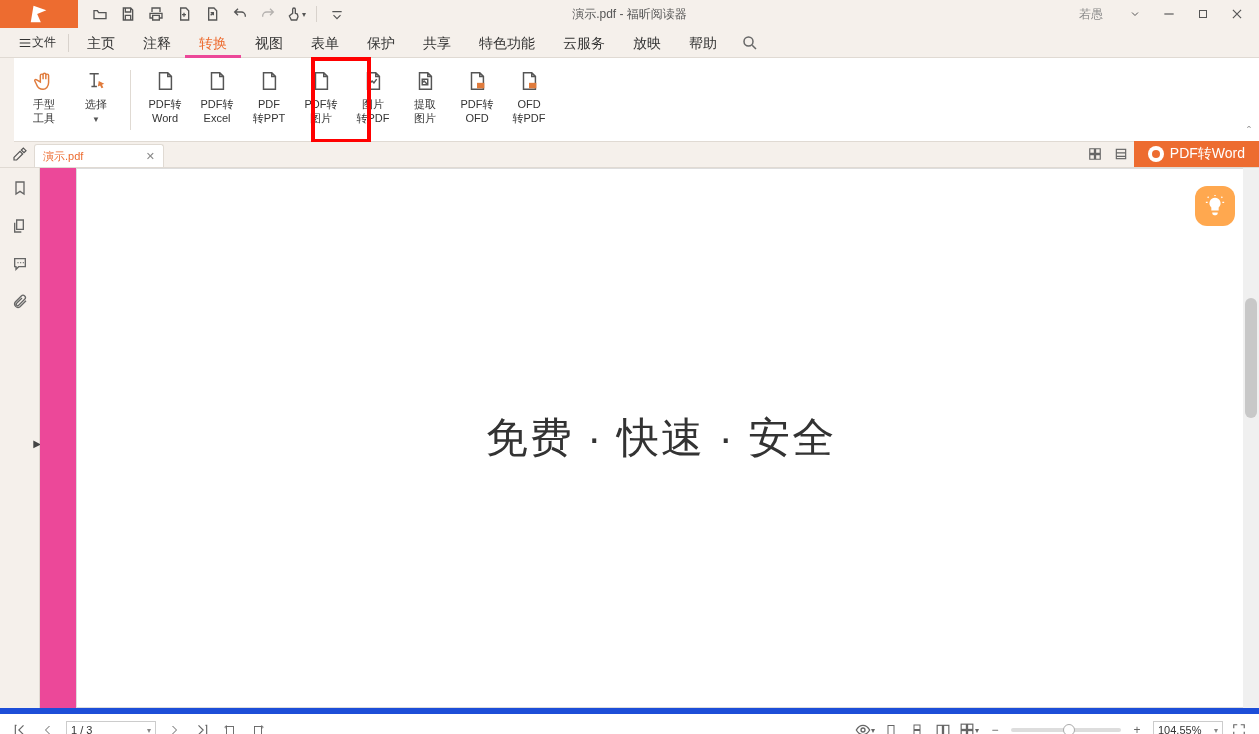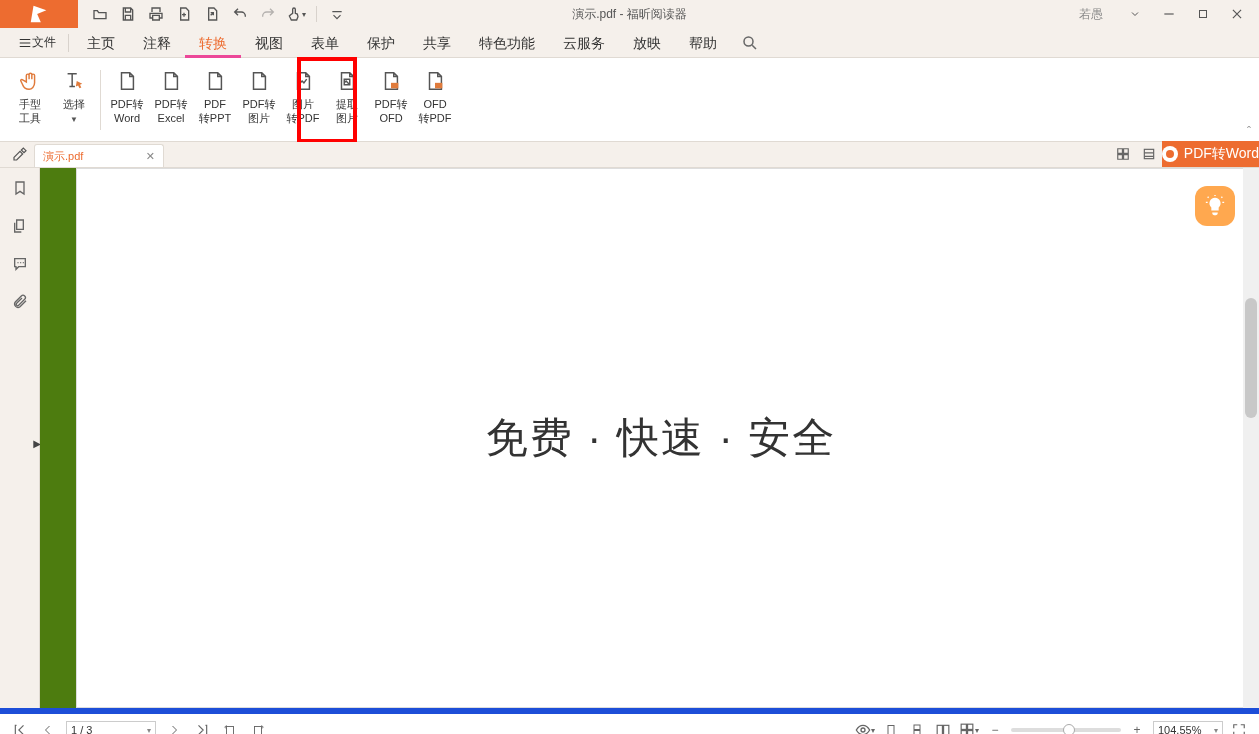--- a/index.html
+++ b/index.html
@@ -15,45 +15,45 @@
   .win-ctrl .txt { color:#888; font-size:12px; margin-right:12px; }
   .win-ctrl .ic { width:28px; height:22px; display:flex; align-items:center; justify-content:center; color:#555; cursor:pointer; }
   
   .menubar { height:30px; background:#f5f0eb; display:flex; align-items:center; padding-left:10px; border-bottom:1px solid #e0dad3; }
   .menu-file { display:flex; align-items:center; color:#333; cursor:pointer; padding:0 8px; }
   .menu-sep { width:1px; height:18px; background:#d8d2cc; margin:0 4px; }
   .menu-item { padding:0 14px; height:30px; line-height:30px; cursor:pointer; font-size:14px; color:#333; }
   .menu-item.active { color:#ed6c30; border-bottom:3px solid #ec4899; height:30px; }
   .search-ic { margin-left:10px; color:#666; }
   
-  .ribbon { height:84px; background:#fff; display:flex; align-items:center; padding:22px 8px; border-bottom:1px solid #e0dad3; gap:0; position:relative; }
+  .ribbon { height:84px; background:#fff; display:flex; align-items:center; padding:22px 8px; border-bottom:1px solid #e0dad3; gap:8px; position:relative;margin-left:14px; }
   .rib-btn { display:flex; flex-direction:column; align-items:center; justify-content:flex-start; width:44px; height:70px; cursor:pointer; padding-top:4px; }
   .rib-btn .bi { width:24px; height:24px; display:flex; align-items:center; justify-content:center; color:#555; }
   .rib-btn .lbl { font-size:11px; color:#333; text-align:center; line-height:14px; margin-top:4px; }
   .rib-btn .drp { font-size:8px; color:#555; }
   .rib-sep { width:1px; height:60px; background:#e0dad3; margin:0 4px; }
   .highlight-box { position:absolute; border:4px solid #ff0000; pointer-events:none; }
   .ribbon-collapse { position:absolute; right:8px; bottom:2px; color:#999; cursor:pointer; }
   
   .tabbar { height:26px; background:#f5f0eb; display:flex; align-items:flex-end; padding-left:6px; border-bottom:1px solid #e0dad3; position:relative; }
   .draw-ic { width:28px; display:flex; align-items:center; justify-content:center; color:#555; height:26px; }
   .doc-tab { background:#fff; border:1px solid #e0dad3; border-bottom:none; height:23px; display:flex; align-items:center; padding:0 8px; gap:30px; font-size:11px; color:#ed6c30; border-radius:3px 3px 0 0; min-width:130px; justify-content:space-between; }
   .doc-tab .close { color:#888; cursor:pointer; }
   .tabbar-right { position:absolute; right:0; display:flex; align-items:center; height:26px; }
   .tbr-ic { width:26px; height:26px; display:flex; align-items:center; justify-content:center; color:#666; cursor:pointer; }
-  .pdf2word-btn { background:#ed6c30; color:#fff; height:26px; display:flex; align-items:center; padding:0 0; font-size:14px; gap:6px; cursor:pointer; }
+  .pdf2word-btn { background:#ed6c30; color:#fff; height:26px; display:flex; align-items:center; padding:0 14px; font-size:14px; gap:6px; cursor:pointer; }
   .pdf2word-btn .circ { width:16px; height:16px; border-radius:50%; background:#fff; display:flex; align-items:center; justify-content:center; }
   .pdf2word-btn .circ::after { content:""; width:8px; height:8px; border-radius:50%; background:#ed6c30; }
   
   .workspace { display:flex; height:540px; background:#ededed; }
   .leftbar { width:40px; background:#f5f0eb; border-right:1px solid #e0dad3; display:flex; flex-direction:column; align-items:center; padding-top:10px; gap:18px; position:relative; }
   .leftbar .lic { width:20px; height:20px; color:#666; cursor:pointer; display:flex; align-items:center; justify-content:center; }
   .leftbar .expand { position:absolute; top:270px; right:-2px; font-size:10px; color:#444; cursor:pointer; }
   
-  .canvas-wrap { flex:1; background:#4d7c0f; position:relative; overflow:hidden; }
+  .canvas-wrap { flex:1; background:#ec4899; position:relative; overflow:hidden; }
   .page { position:absolute; left:36px; top:0; width:1170px; height:540px; background:#fff; border:1px solid #ddd; display:flex; align-items:center; justify-content:center; }
   .page-text { font-size:42px; color:#333; letter-spacing:2px; font-weight:500; }
   .bulb { position:absolute; right:24px; top:18px; width:40px; height:40px; border-radius:12px; background:#ffa84f; display:flex; align-items:center; justify-content:center; color:#fff; cursor:pointer; }
   .vscroll { position:absolute; right:0; top:0; width:16px; height:540px; background:#f0f0f0; }
   .vscroll .thumb { position:absolute; top:130px; width:12px; left:2px; height:120px; background:#c8c8c8; border-radius:6px; }
   
   .arrow-ann { position:absolute; pointer-events:none; }
   
   .statusbar { height:38px; background:#fff; border-top:6px solid #1d4ed8; display:flex; align-items:center; padding:0 10px; gap:8px; position:relative; }
   .sb-ic { width:20px; height:20px; display:flex; align-items:center; justify-content:center; color:#666; cursor:pointer; }

